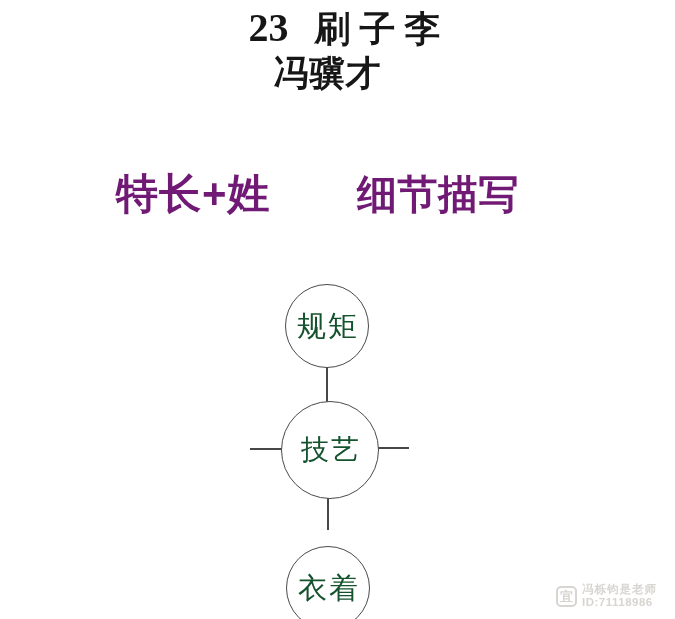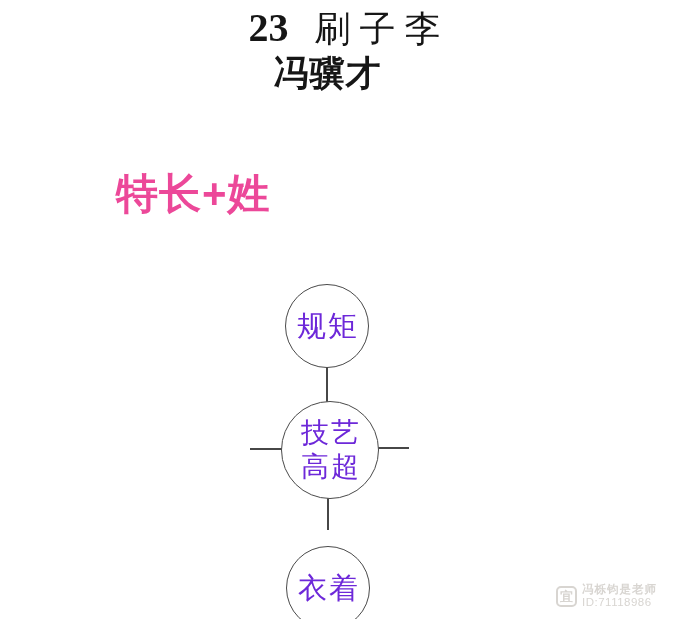--- a/index.html
+++ b/index.html
@@ -15,39 +15,39 @@
     position:absolute;left:0;top:6px;width:675px;
     display:flex;justify-content:center;align-items:baseline;gap:26px;
     transform:translateX(7px);
     color:#161616;
   }
   .lesson-num{
     font-family:"Liberation Serif", serif;
     font-weight:700;font-size:40px;line-height:44px;
   }
   .lesson-title{
-    font-weight:400;font-size:36px;line-height:44px;letter-spacing:9px;margin-right:-9px;
+    font-weight:700;font-size:36px;line-height:44px;letter-spacing:9px;margin-right:-9px;
   }
   .author{
     position:absolute;left:0;top:52px;width:675px;text-align:center;
     transform:translateX(-10px);
     font-weight:700;font-size:35px;line-height:42px;color:#161616;letter-spacing:1px;
   }
 
   
-  .label{position:absolute;top:170px;font-weight:700;color:#ec4899;white-space:nowrap;}
+  .label{position:absolute;top:170px;font-weight:700;color:#701a75;white-space:nowrap;}
   .label-left{left:116px;font-size:42px;line-height:48px;letter-spacing:1px;}
   .label-right{left:357px;font-size:40px;line-height:48px;letter-spacing:0.5px;}
 
   
   .node{
     position:absolute;border:1.6px solid #4a4a4a;border-radius:50%;
     background:#ffffff;box-sizing:border-box;
     display:flex;flex-direction:column;align-items:center;justify-content:center;
-    color:#6d28d9;
+    color:#14532d;
   }
   .node-top   {left:285px;top:284px;width:84px;height:84px;}
   .node-left  {left:171px;top:409px;width:80px;height:80px;}
   .node-right {left:408px;top:408px;width:80px;height:80px;}
   .node-bottom{left:286px;top:546px;width:84px;height:84px;}
   .node-center{left:281px;top:401px;width:98px;height:98px;}
   .node .one-line{font-size:29px;line-height:32px;letter-spacing:2px;margin-right:-2px;font-weight:500;}
   .node-center .cline{font-size:28px;line-height:34px;letter-spacing:2px;margin-right:-2px;font-weight:500;}
 
   .edge{position:absolute;background:#474747;}
@@ -62,49 +62,49 @@
     color:#d8d5d1;
   }
   .wm-logo{
     width:21px;height:21px;margin-top:3px;
     border:2px solid #d8d5d1;border-radius:5px;box-sizing:border-box;
     display:flex;align-items:center;justify-content:center;
     font-size:13px;font-weight:700;line-height:1;
   }
   .wm-text{display:flex;flex-direction:column;}
   .wm-name{font-size:11.5px;font-weight:700;line-height:13px;letter-spacing:1px;white-space:nowrap;}
-  .wm-id{font-size:11.5px;font-weight:400;line-height:12px;letter-spacing:0.5px;white-space:nowrap;}
+  .wm-id{font-size:11.5px;font-weight:700;line-height:12px;letter-spacing:0.5px;white-space:nowrap;}
 </style>
 </head>
 <body>
 
 <div class="stage">
 
   <div class="title-row">
     <span class="lesson-num">23</span>
     <span class="lesson-title">刷子李</span>
   </div>
   <div class="author">冯骥才</div>
 
   <div class="label label-left">特长+姓</div>
+  <div class="label label-right">细节描写</div>
 
   <div class="edge edge-top"></div>
   <div class="edge edge-left"></div>
   <div class="edge edge-right"></div>
   <div class="edge edge-bottom"></div>
 
   <div class="node node-top">
     <span class="one-line">规矩</span>
   </div>
   <div class="node node-bottom">
     <span class="one-line">衣着</span>
   </div>
   <div class="node node-center">
     <span class="cline">技艺</span>
-    <span class="cline">高超</span>
   </div>
 
   <div class="watermark">
     <div class="wm-logo">
       <span>宜</span>
     </div>
     <div class="wm-text">
       <div class="wm-name">冯栎钧是老师</div>
       <div class="wm-id">ID:71118986</div>
     </div>

